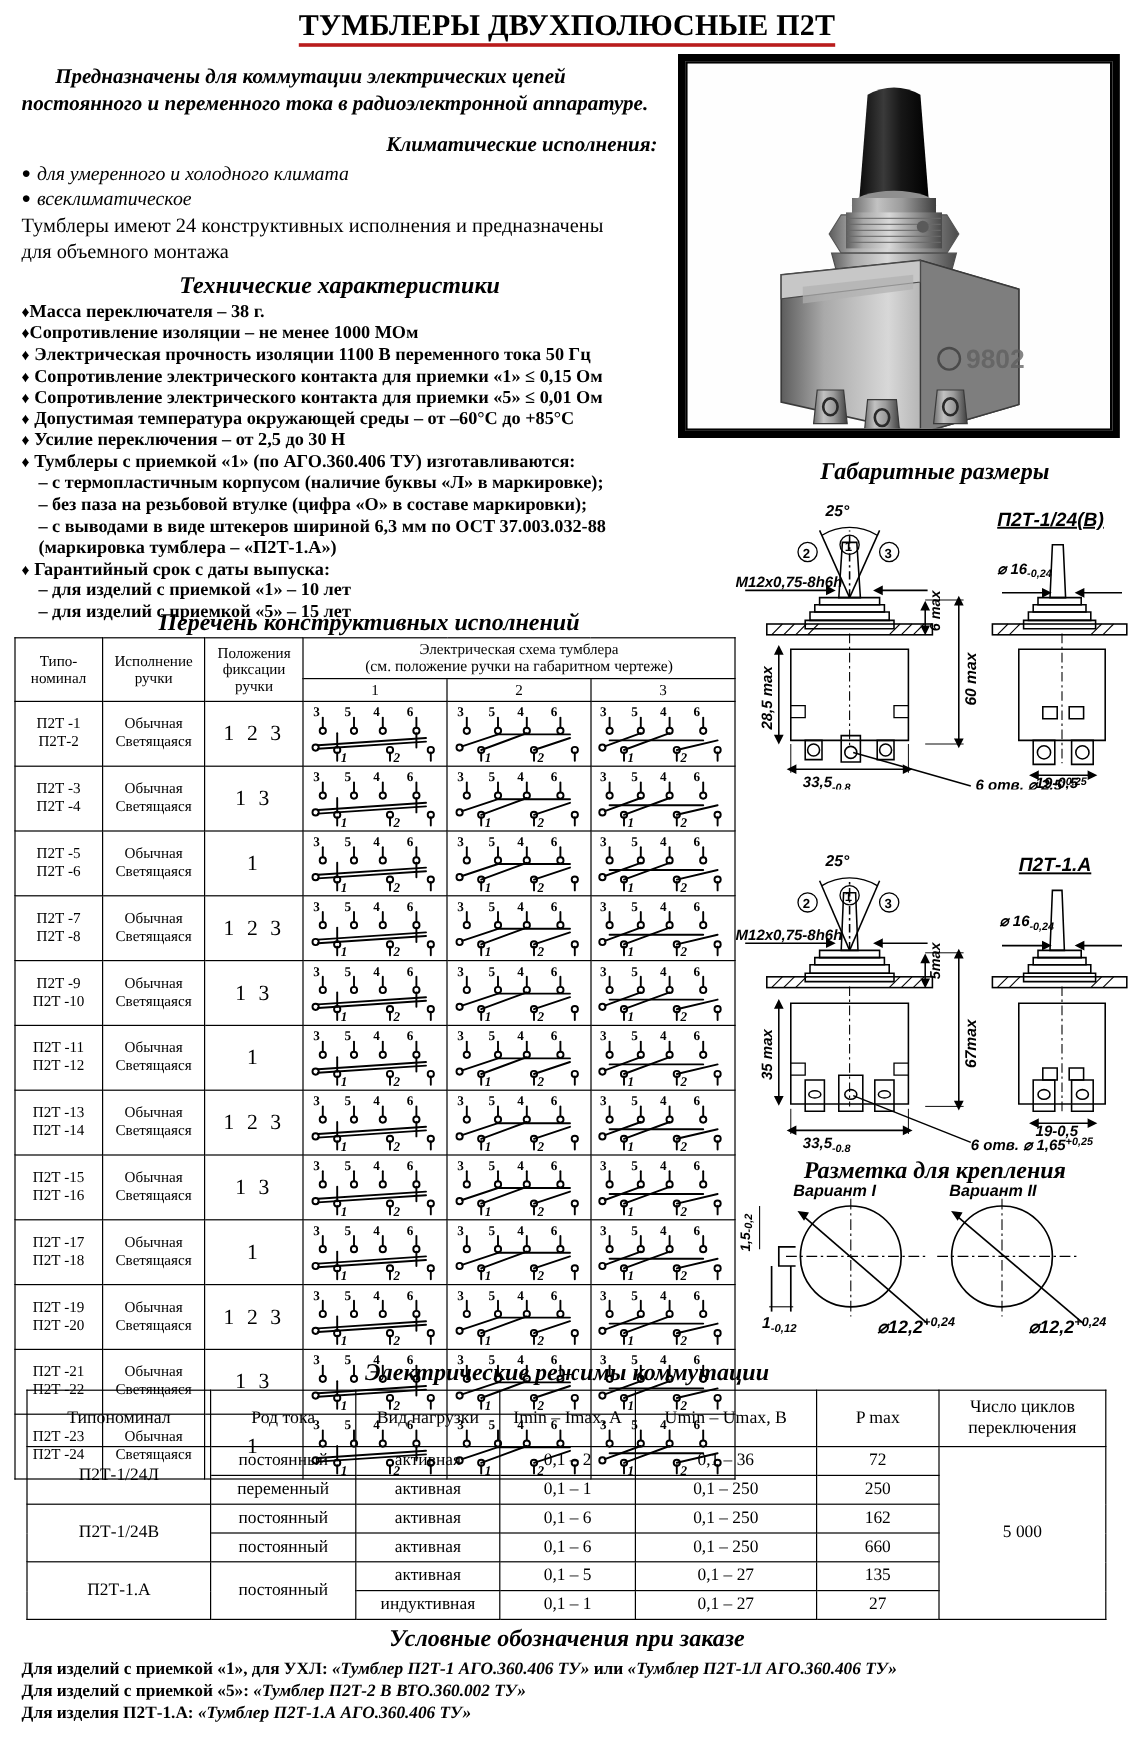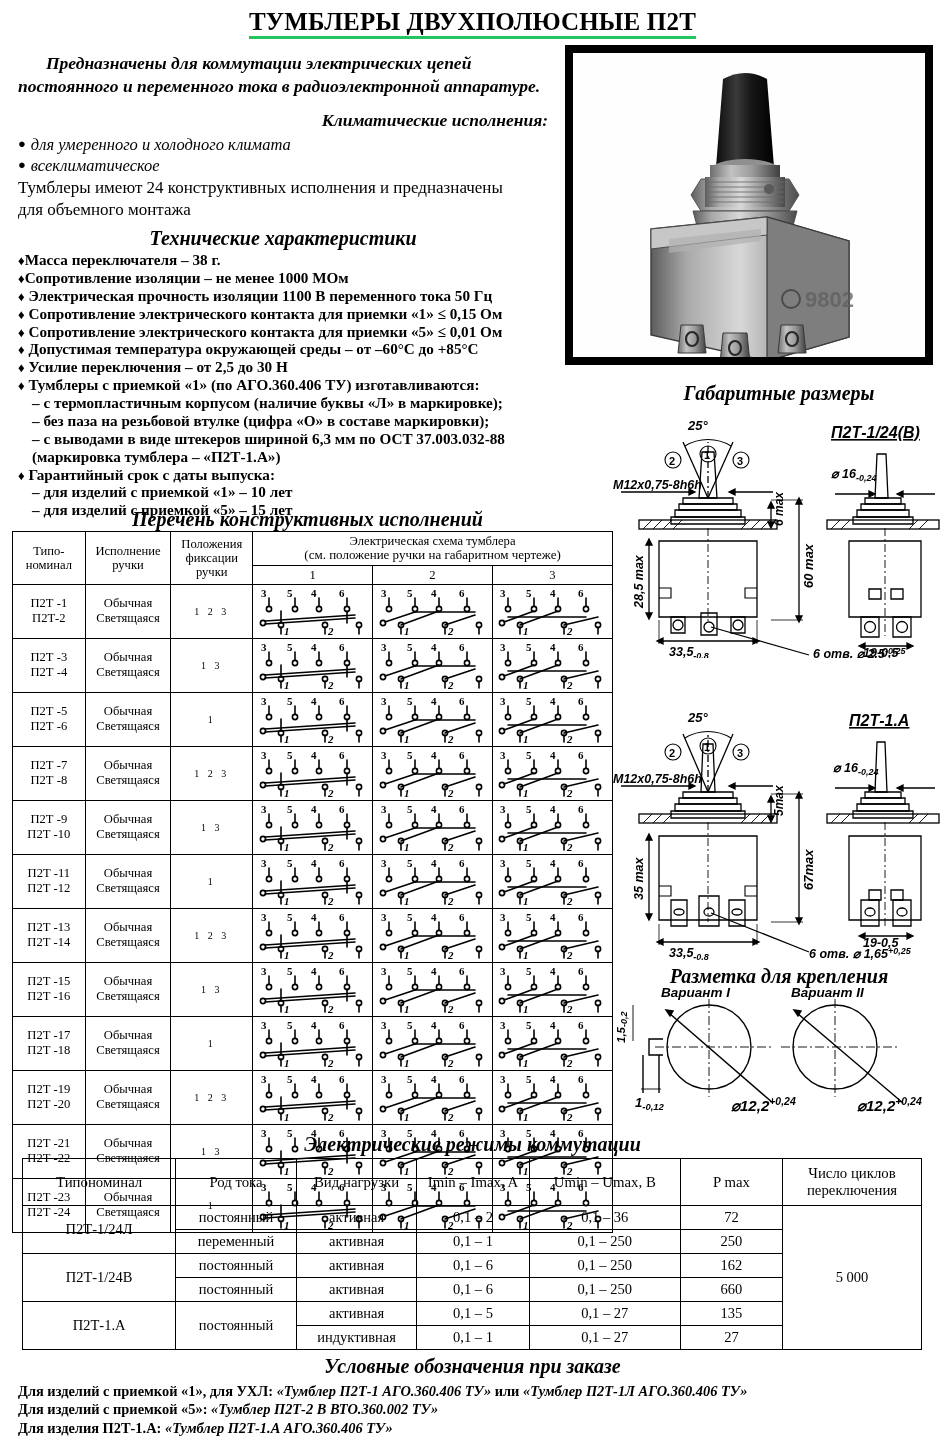--- a/index.html
+++ b/index.html
@@ -13,21 +13,21 @@
     overflow:hidden;
   }
   .page { position:relative; width:945px; height:1451px; }
 
   
   .title {
     position:absolute; left:0; top:8px; width:945px;
     text-align:center;
     font-size:25px; font-weight:bold; letter-spacing:.2px;
   }
-  .title span { border-bottom:3px solid #22c55e; padding-bottom:1px; }
+  .title span { border-bottom:3px solid #b91c1c; padding-bottom:1px; }
 
   
   .leftcol { position:absolute; left:18px; top:52px; width:530px; }
   .intro {
     font-style:italic; font-weight:bold; font-size:17.5px; line-height:1.30;
     text-indent:28px; margin:0 0 12px 0;
   }
   .clim-head { font-style:italic; font-weight:bold; font-size:17.5px; margin:0 0 3px 0;text-align:right; }
   .clim-item { font-style:italic; font-size:16.5px; line-height:1.28; margin:0; }
   .clim-item .bullet { font-style:normal; font-size:13px; vertical-align:2px; margin-right:5px; }
@@ -56,21 +56,21 @@
   
   #construct-title { position:absolute; left:0; top:508px; width:615px; }
   table.grid { border-collapse:collapse; }
   table.grid td, table.grid th { border:1px solid #000; text-align:center; vertical-align:middle; }
   #construct-wrap { position:absolute; left:12px; top:531px; width:601px; }
   #construct-table { width:601px; font-size:12.4px; }
   #construct-table thead td { font-size:12.6px; line-height:1.12; padding:2px 2px; }
   #construct-table tbody td { padding:1px 2px; }
   .c-type { width:73px; line-height:1.2; font-size:12.6px; }
   .c-exec { width:86px; line-height:1.2; font-size:12.6px; }
-  .c-pos  { width:82px; font-size:10px; letter-spacing:3px; }
+  .c-pos  { width:82px; font-size:18px; letter-spacing:3px; }
   .c-sch  { width:120px; height:54px; padding:0 !important; }
   .c-sch svg { display:block; margin:0 auto; }
 
   
   #dims-title { position:absolute; left:613px; top:382px; width:332px; }
   .drawbox { position:absolute; }
   .drawbox svg { display:block; }
 
   
   #mount-title { position:absolute; left:613px; top:965px; width:332px; }

